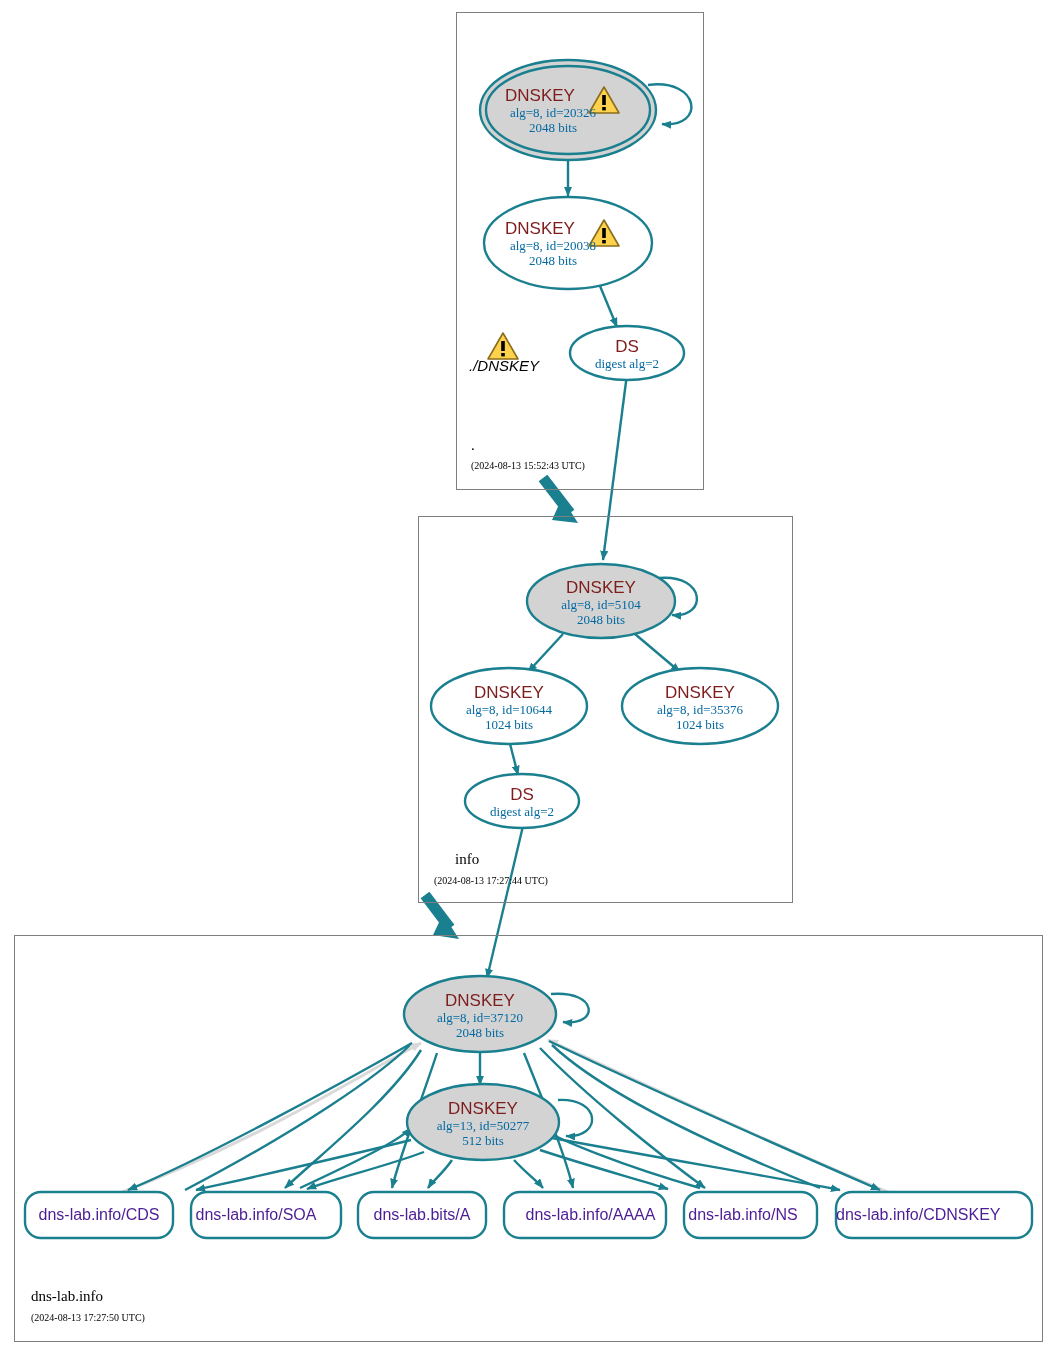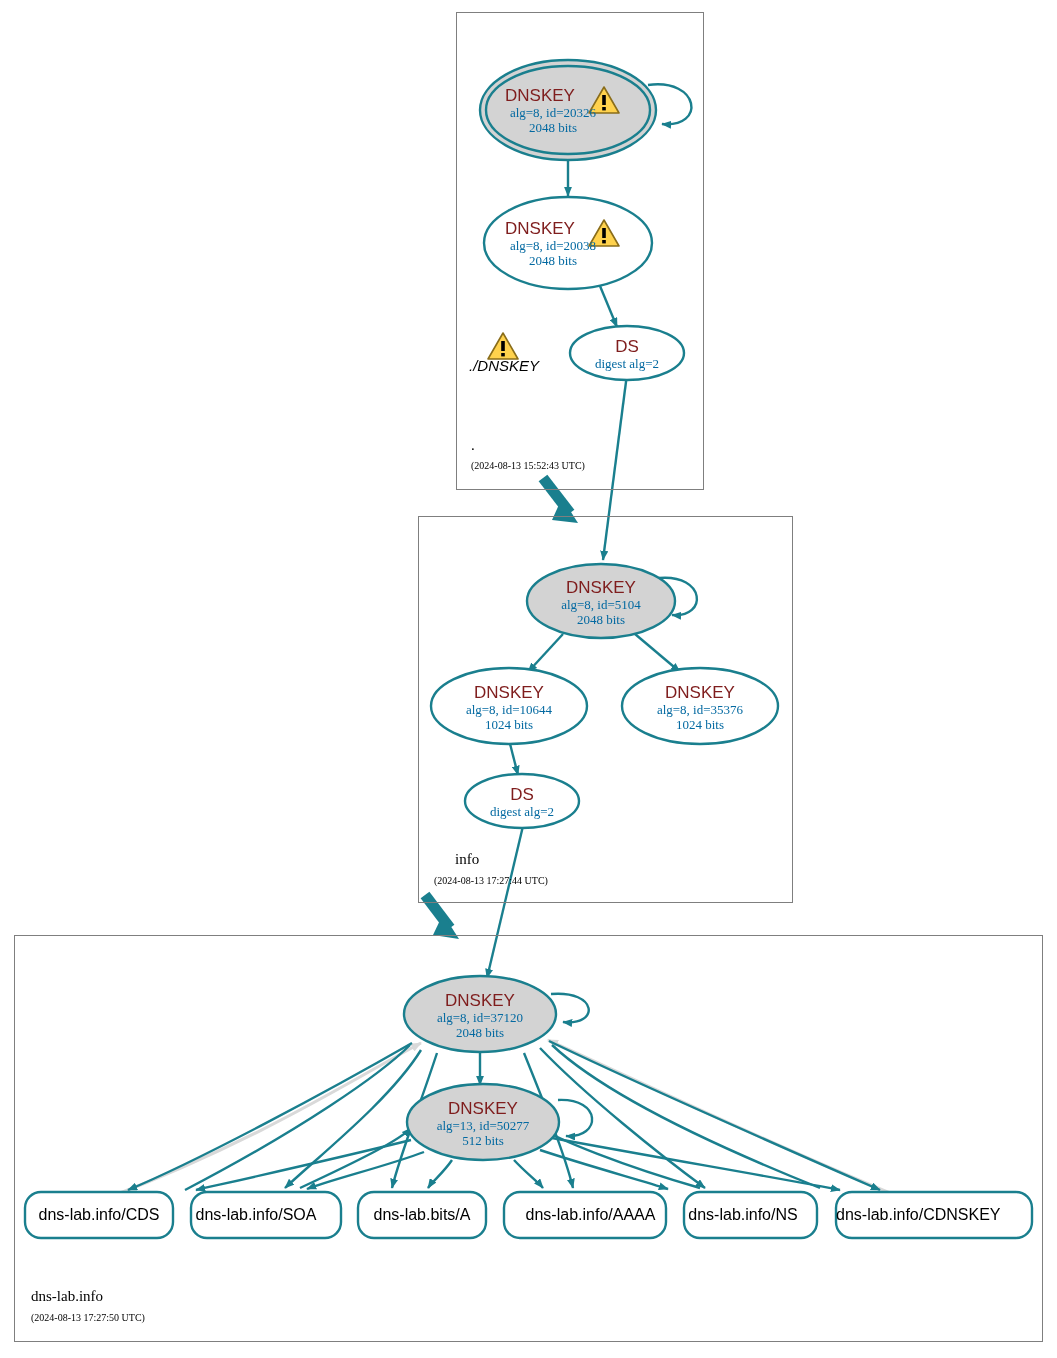--- a/index.html
+++ b/index.html
@@ -6,21 +6,21 @@
   body{font-family:"Liberation Sans",sans-serif;}
   #stage{position:relative;width:1057px;height:1358px;background:#ffffff;overflow:hidden;}
   svg.layer{position:absolute;left:0;top:0;width:1057px;height:1358px;}
   .zonebox{position:absolute;border:1px solid #7f7f7f;background:transparent;box-sizing:border-box;}
   .zonelabel{position:absolute;color:#000000;font-family:"Liberation Serif",serif;white-space:nowrap;}
   .zname{font-size:15px;}
   .ztime{font-size:10px;}
   .nodetxt{position:absolute;text-align:center;white-space:nowrap;pointer-events:none;}
   .rrtype{font-family:"Liberation Sans",sans-serif;font-size:17px;color:#7f1d1d;line-height:19px;}
   .rrsub{font-family:"Liberation Serif",serif;font-size:13px;color:#0369a1;line-height:15px;}
-  .boxtxt{position:absolute;text-align:center;white-space:nowrap;font-family:"Liberation Sans",sans-serif;font-size:16px;color:#000000;}
+  .boxtxt{position:absolute;text-align:center;white-space:nowrap;font-family:"Liberation Sans",sans-serif;font-size:16px;color:#4c1d95;}
   .warnlbl{position:absolute;font-family:"Liberation Sans",sans-serif;font-style:italic;font-size:15px;color:#000000;white-space:nowrap;}
 </style>
 </head>
 <body>
 
 <div id="stage">
 
   <svg class="layer" viewBox="0 0 1057 1358">
     <defs>
       <marker id="ahT" markerWidth="10" markerHeight="8" refX="9.2" refY="4" orient="auto" markerUnits="userSpaceOnUse">

